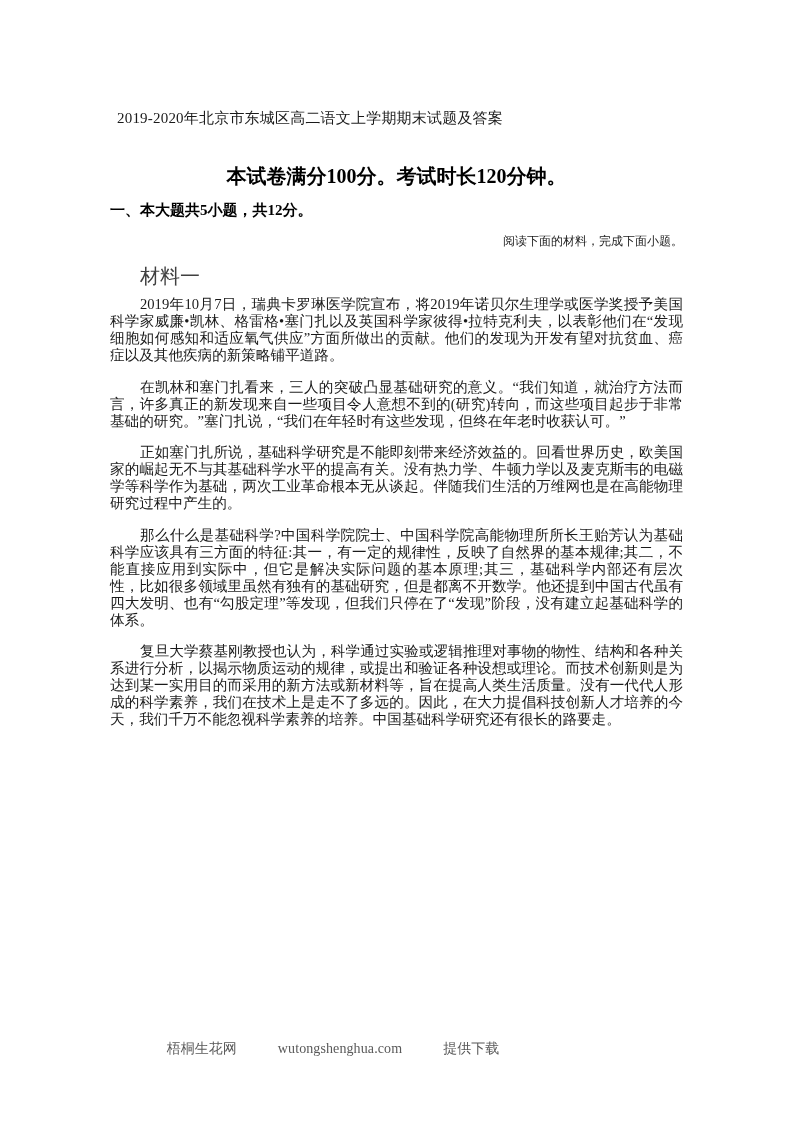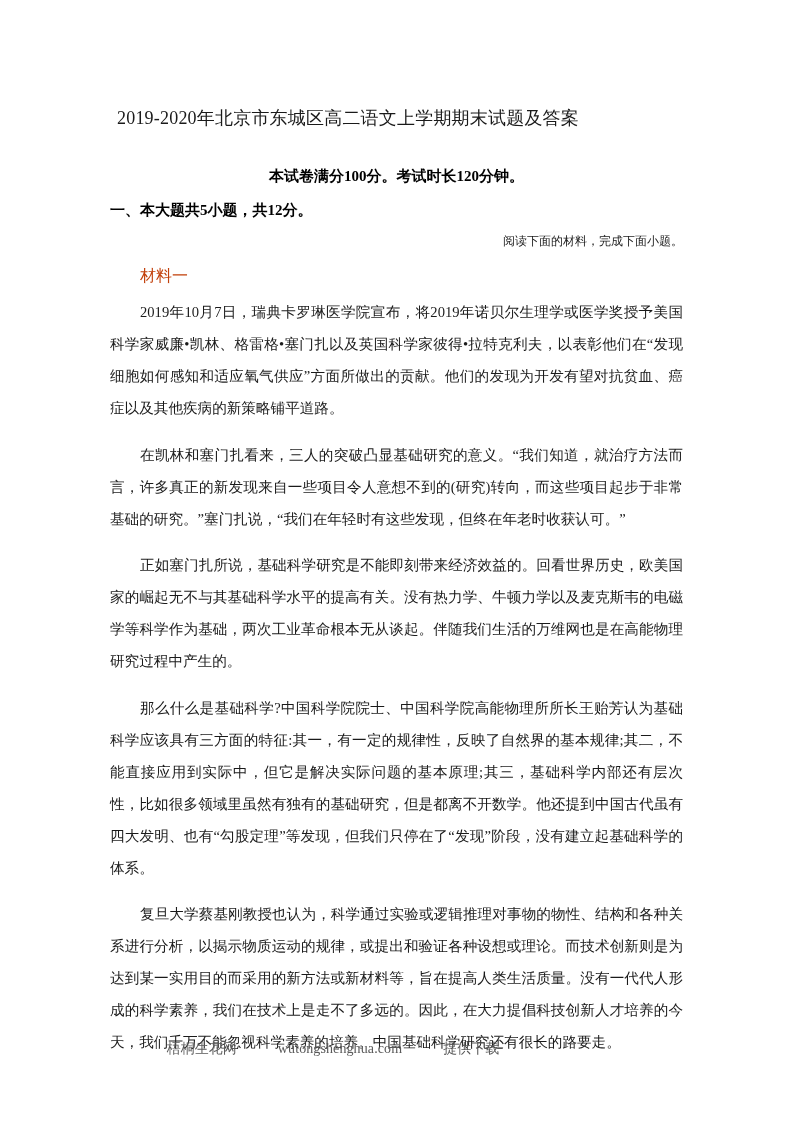--- a/index.html
+++ b/index.html
@@ -27,32 +27,32 @@
 
   
   .content {
     position: absolute;
     left: 110px;
     top: 0;
     width: 573px;
   }
 
   .doc-title {
-    font-size: 18px;
+    font-size: 15px;
     line-height: 30px;
     text-align: left;
     padding-top: 103px;
     padding-left: 7px;
     white-space: nowrap;
     letter-spacing: 0.2px;
     color: #1a1a1a;
   }
 
   .subtitle {
-    font-size: 15px;
+    font-size: 20px;
     font-weight: bold;
     line-height: 22px;
     text-align: center;
     margin-top: 32px;
     color: #000;
   }
 
   .section-heading {
     font-size: 15px;
     font-weight: bold;
@@ -64,31 +64,31 @@
 
   .instruction {
     font-size: 12px;
     line-height: 22px;
     margin-top: 9px;
     text-align: right;
     color: #1a1a1a;
   }
 
   .material-label {
-    font-size: 16px;
+    font-size: 20px;
     line-height: 22px;
     margin-top: 13px;
     padding-left: 30px;
     text-align: left;
-    color: #c2410c;
+    color: #404040;
   }
 
   .para {
     font-size: 14.6px;
-    line-height: 32px;
+    line-height: 17px;
     margin-top: 10px;
     text-align: justify;
     text-justify: inter-ideograph;
     text-indent: 30px;
     color: #1a1a1a;
     word-break: break-all;
   }
 
   .para:first-of-type {
     margin-top: 9px;

